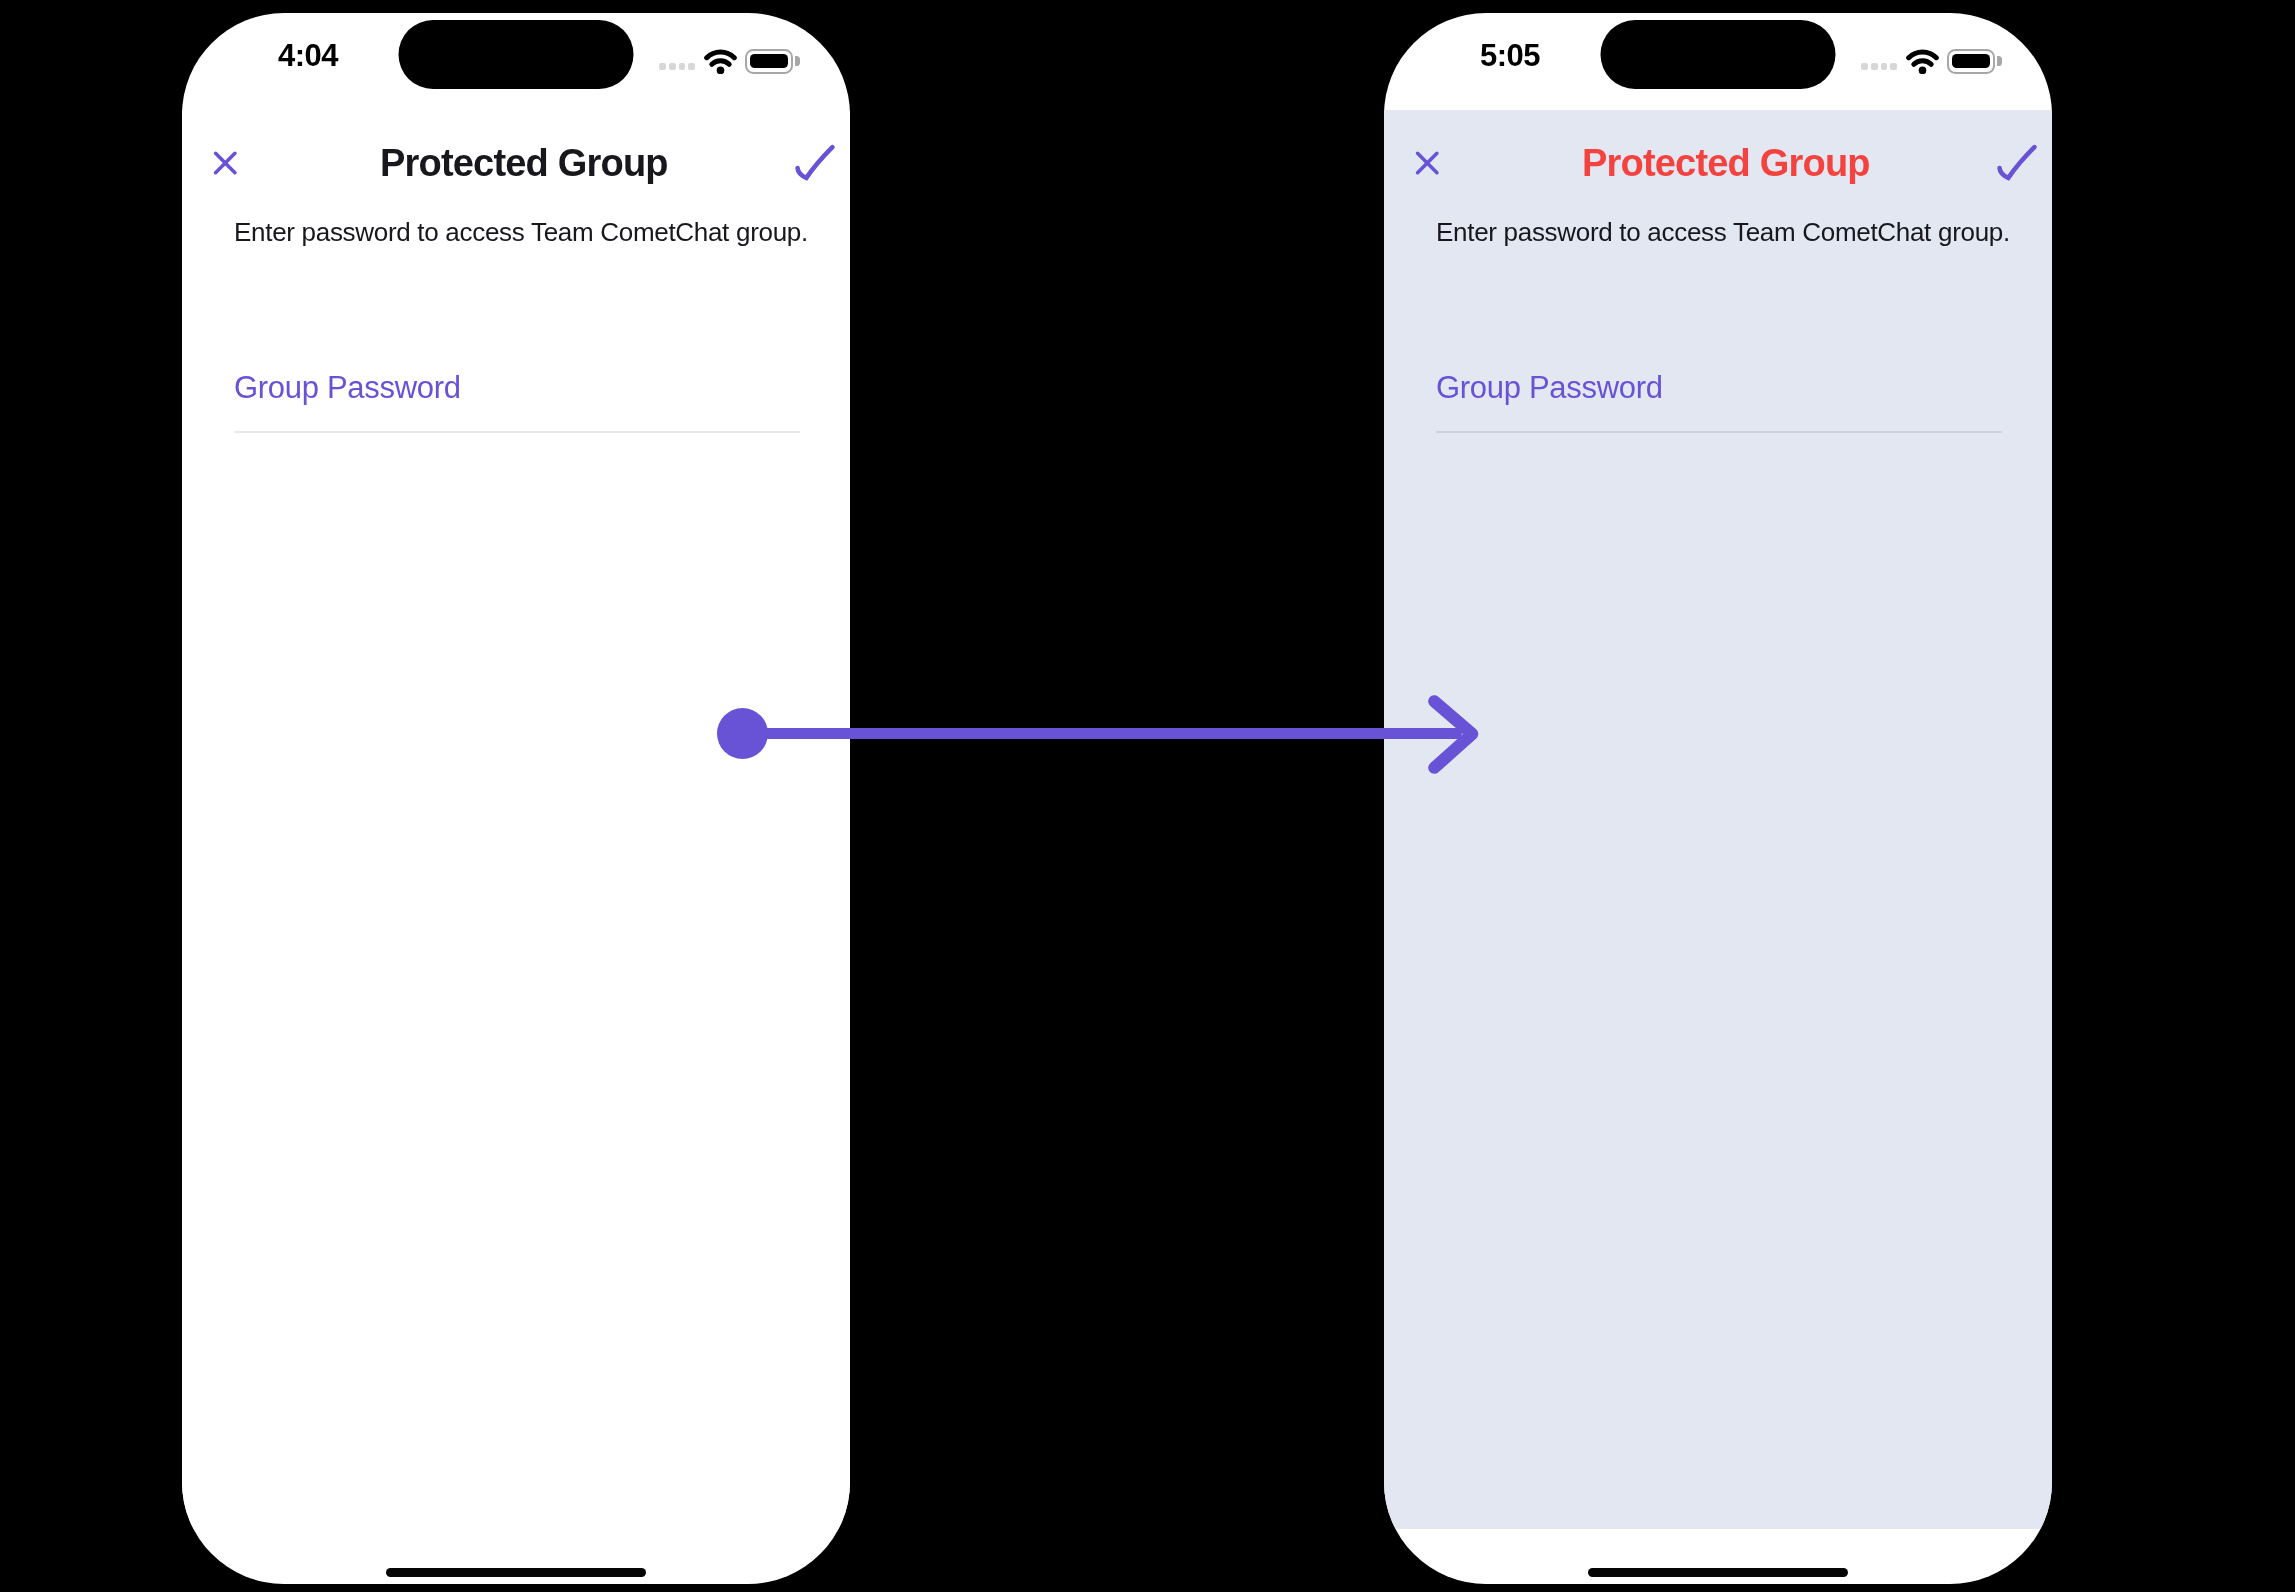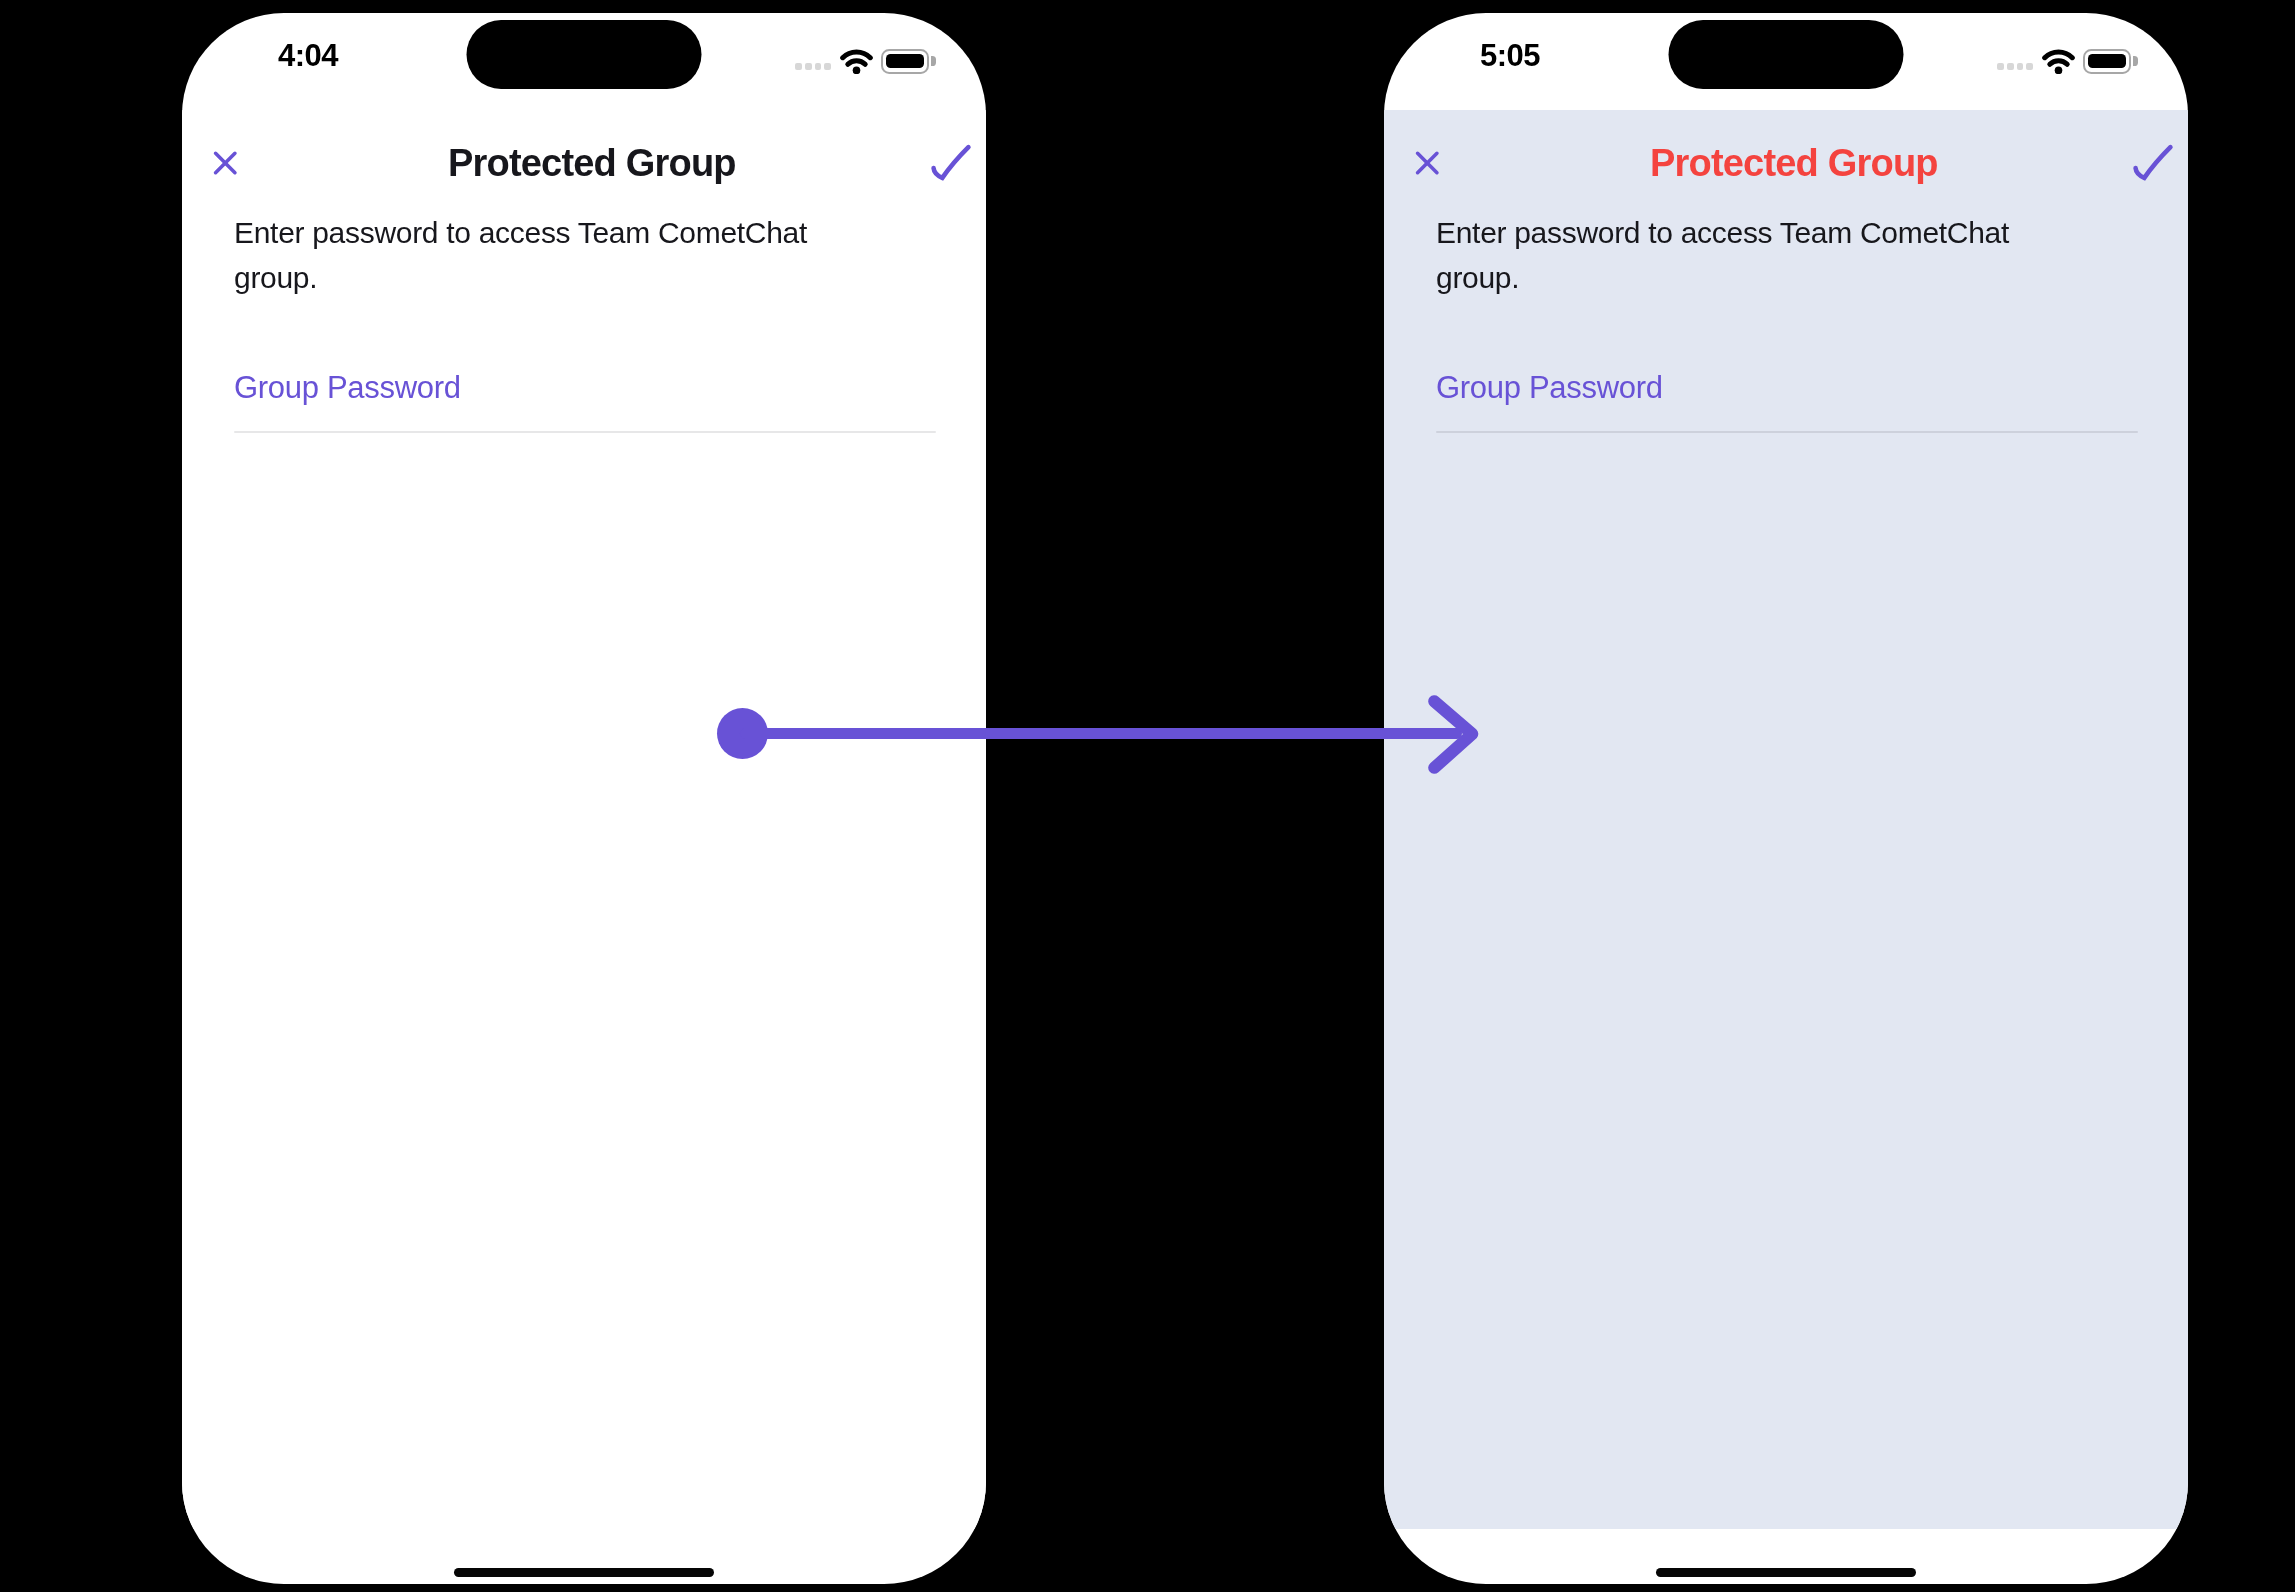--- a/index.html
+++ b/index.html
@@ -7,21 +7,21 @@
     position:relative;
     width:2295px;height:1593px;
     background:#000;
     overflow:hidden;
     font-family:"Liberation Sans","DejaVu Sans",sans-serif;
   }
 
   
   .phone{
     position:absolute;top:12.8px;
-    width:804px;height:1571px;
+    width:668px;height:1571px;
     background:#fff;border-radius:102px;
     overflow:hidden;
   }
   .phone.left{left:182px;}
   .phone.right{left:1384px;}
 
   
   .status-bar{position:absolute;top:0;left:0;right:0;height:97px;}
   .time{
     position:absolute;left:62px;top:25.5px;width:128px;
@@ -54,21 +54,21 @@
     background:none;border:none;padding:0;margin:0;cursor:pointer;line-height:0;
   }
   .icon-btn.close{left:0;width:26.5px;height:26.5px;}
   .icon-btn.confirm{right:0;width:42px;height:39px;}
   .nav-title{
     position:absolute;left:50%;top:50%;transform:translate(-50%,-50%);
     margin:0;font-size:38px;font-weight:600;letter-spacing:-0.8px;white-space:nowrap;
   }
   .description{
     position:absolute;top:100px;left:52px;width:625px;margin:0;
-    font-size:30px;line-height:45px;letter-spacing:-0.3px;color:#17171C;
+    font-size:26px;line-height:45px;letter-spacing:-0.3px;color:#17171C;
   }
   .field{position:absolute;top:258px;left:52px;right:50px;}
   .field-label{display:block;font-size:31px;line-height:39px;letter-spacing:-0.3px;}
   .field-underline{margin-top:24px;height:2px;background:rgba(23,23,28,0.10);border-radius:1px;}
 
   .home-indicator{
     position:absolute;bottom:7.1px;left:50%;transform:translateX(-50%);
     width:260px;height:9.2px;border-radius:5.1px;background:#050505;
   }
 

